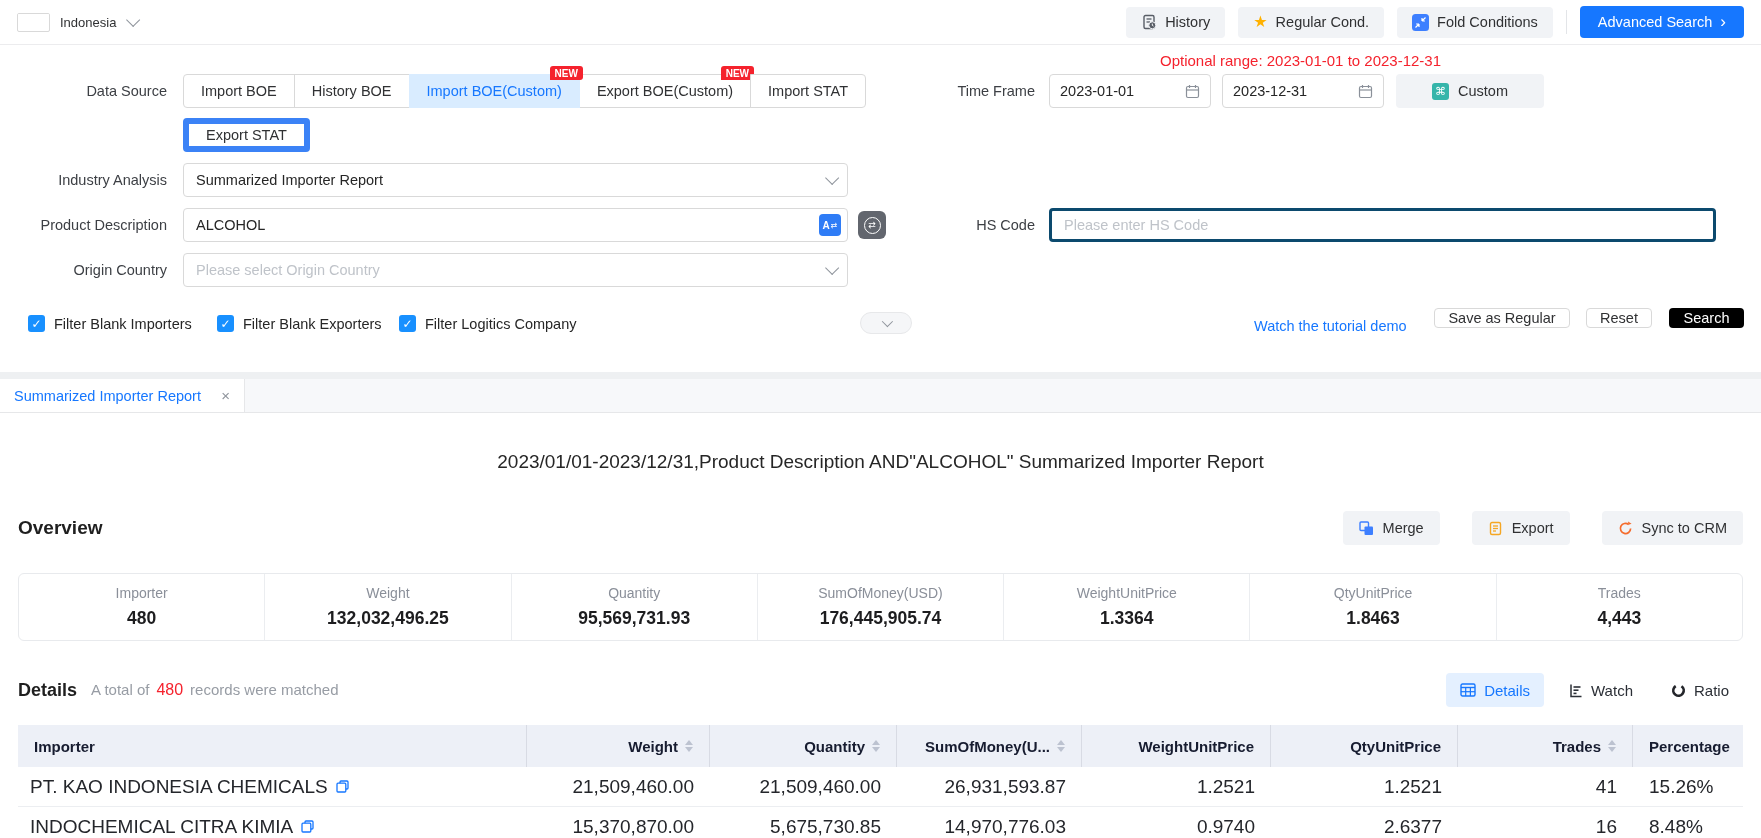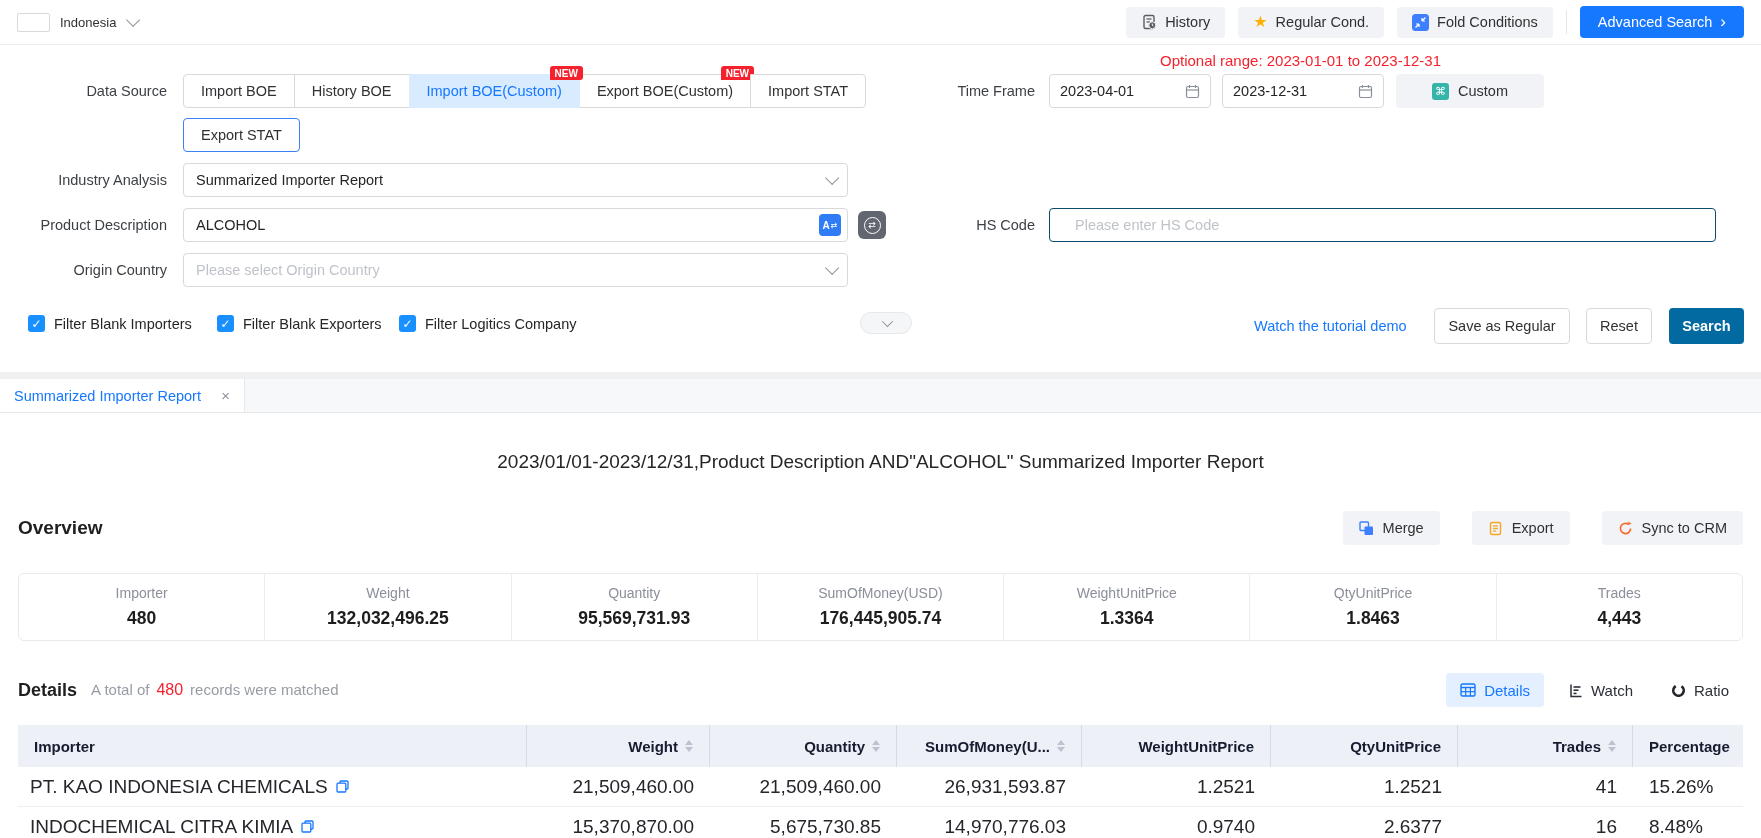--- a/index.html
+++ b/index.html
@@ -27,21 +27,21 @@
   .search-panel { position:relative; height:327px; }
   .lbl { position:absolute; left:0; width:167px; text-align:right; font-size:14.5px; color:#3c3f44; line-height:34px; }
   .ds-tabs { position:absolute; left:183px; top:29px; display:flex; }
   .ds-tab { height:34px; border:1px solid #d9d9d9; background:#fff; display:flex; align-items:center;
             padding:0 17px; font-size:14.5px; color:#303133; margin-left:-1px; position:relative; cursor:pointer; white-space:nowrap; }
   .ds-tab:first-child { border-radius:4px 0 0 4px; margin-left:0; }
   .ds-tab:last-child { border-radius:0 4px 4px 0; }
   .ds-tab.active { background:#d9ecff; border-color:#d9ecff; color:#1677ff; z-index:1; }
   .badge { position:absolute; top:-9px; right:-4px; background:#f5222d; color:#fff; font-size:10px;
            padding:2px 5px 1px; border-radius:3px 3px 3px 0; line-height:1.1; font-weight:700; }
-  .ds-single { position:absolute; left:183px; top:73px; height:34px; border:1px solid #3b82f6; border-radius:4px;
+  .ds-single { position:absolute; left:183px; top:73px; height:34px; border:6px solid #3b82f6; border-radius:4px;
                background:#fff; display:flex; align-items:center; padding:0 17px; font-size:14.5px; color:#303133; cursor:pointer; }
   .optional-range { position:absolute; left:1160px; top:7px; font-size:15px; color:#f5222d; }
   .tf-label { position:absolute; left:880px; top:29px; width:155px; text-align:right; font-size:14.5px; color:#3c3f44; line-height:34px; }
   .date-box { position:absolute; top:29px; width:162px; height:34px; border:1px solid #d9d9d9; border-radius:4px;
               display:flex; align-items:center; padding:0 10px; font-size:14.5px; color:#262626; background:#fff; cursor:pointer; }
   .date-box .val { flex:1; }
   .custom-btn { position:absolute; left:1396px; top:29px; width:148px; height:34px; background:#f1f3f6; border-radius:4px;
                 display:flex; align-items:center; justify-content:center; gap:9px; font-size:14.5px; color:#303133; cursor:pointer; }
   .cmd-ic { width:17px; height:17px; background:#35b5aa; border-radius:3px; color:#fff; font-size:11px;
             display:flex; align-items:center; justify-content:center; }
@@ -53,35 +53,35 @@
   .txt { border:none; outline:none; flex:1; height:100%; padding:0 12px; font-size:14.5px; color:#262626;
          font-family:inherit; background:transparent; }
   .txt::placeholder { color:#bfc3c9; }
   .trans-ic { width:22px; height:22px; background:#2f7cf6; border-radius:4px; margin-right:6px; color:#fff;
               display:flex; align-items:center; justify-content:center; cursor:pointer; flex:none; }
   .trans-ic .a { font-size:10px; font-weight:700; } .trans-ic .s { font-size:8px; margin-left:1px; }
   .exch-btn { position:absolute; left:858px; top:166px; width:28px; height:28px; background:#62666e; border-radius:6px;
               display:flex; align-items:center; justify-content:center; cursor:pointer; }
   .exch-btn .ring { width:17px; height:17px; border:1.4px solid #fff; border-radius:50%; display:flex;
                     align-items:center; justify-content:center; color:#fff; font-size:9px; }
-  .hs-input { position:absolute; left:1049px; top:163px; width:667px; height:34px; border:1px solid #0c4a6e;
-              border-radius:4px; padding:0 25px; font-size:14.5px; color:#262626; outline:none; font-family:inherit; }
+  .hs-input { position:absolute; left:1049px; top:163px; width:667px; height:34px; border:3px solid #0c4a6e;
+              border-radius:4px; padding:0 12px; font-size:14.5px; color:#262626; outline:none; font-family:inherit; }
   .hs-input::placeholder { color:#bfc3c9; }
   .cb-item { position:absolute; top:270px; display:flex; align-items:center; gap:9px; cursor:pointer; }
   .cbx { width:17px; height:17px; background:#1890ff; border-radius:3px; color:#fff; font-size:12px; font-weight:700;
          display:flex; align-items:center; justify-content:center; }
   .cb-label { font-size:14.5px; color:#262626; }
   .collapse-pill { position:absolute; left:860px; top:267px; width:52px; height:22px; background:#f5f6f8;
                    border:1px solid #e7e8ea; border-radius:11px; display:flex; align-items:center; justify-content:center; cursor:pointer; }
   .collapse-pill .chev { transform:rotate(45deg) translateY(-2px); width:8px; height:8px; }
   .tutorial { position:absolute; left:1254px; top:263px; line-height:36px; font-size:14.5px; color:#1677ff; cursor:pointer; }
-  .btn { position:absolute; top:263px; height:36px; border-radius:4px; display:flex; align-items:center;
+  .btn { position:absolute; top:263px; height:20px; border-radius:4px; display:flex; align-items:center;
          justify-content:center; font-size:14.5px; cursor:pointer; }
   .btn.ghost { border:1px solid #d9d9d9; background:#fff; color:#303133; }
-  .btn.primary { background:#0369a1; color:#fff;font-weight:bold; }
+  .btn.primary { background:#000000; color:#fff; }
 
   
   .gray-band { height:7px; background:#eef0f2; }
   .tabbar { height:34px; background:#f7f8fa; border-bottom:1px solid #e6e7e9; display:flex; }
   .tab { width:245px; background:#fff; border-right:1px solid #e6e7e9; display:flex; align-items:center;
          padding:0 14px; cursor:pointer; }
   .tab-label { color:#1677ff; font-size:14.5px; flex:1; }
   .tab-close { color:#8f949c; font-size:15px; margin-left:8px; cursor:pointer; }
 
   
@@ -185,21 +185,21 @@
         <span>Import STAT</span>
       </div>
   </div>
   <div class="ds-single">
       <span>Export STAT</span>
     </div>
 
   <div class="optional-range">Optional range:  2023-01-01 to 2023-12-31</div>
   <div class="tf-label">Time Frame</div>
   <div class="date-box" style="left:1049px">
-    <span class="val">2023-04-01</span>
+    <span class="val">2023-01-01</span>
     <svg width="15" height="15" viewBox="0 0 15 15">
         <rect x="1.5" y="2.5" width="12" height="11" rx="1.5" fill="none" stroke="#8a9099" stroke-width="1.2"></rect>
         <line x1="1.5" y1="6" x2="13.5" y2="6" stroke="#8a9099" stroke-width="1.2"></line>
         <line x1="4.5" y1="1" x2="4.5" y2="4" stroke="#8a9099" stroke-width="1.2"></line>
         <line x1="10.5" y1="1" x2="10.5" y2="4" stroke="#8a9099" stroke-width="1.2"></line>
       </svg>
   </div>
   <div class="date-box" style="left:1222px">
     <span class="val">2023-12-31</span>
     <svg width="15" height="15" viewBox="0 0 15 15">

